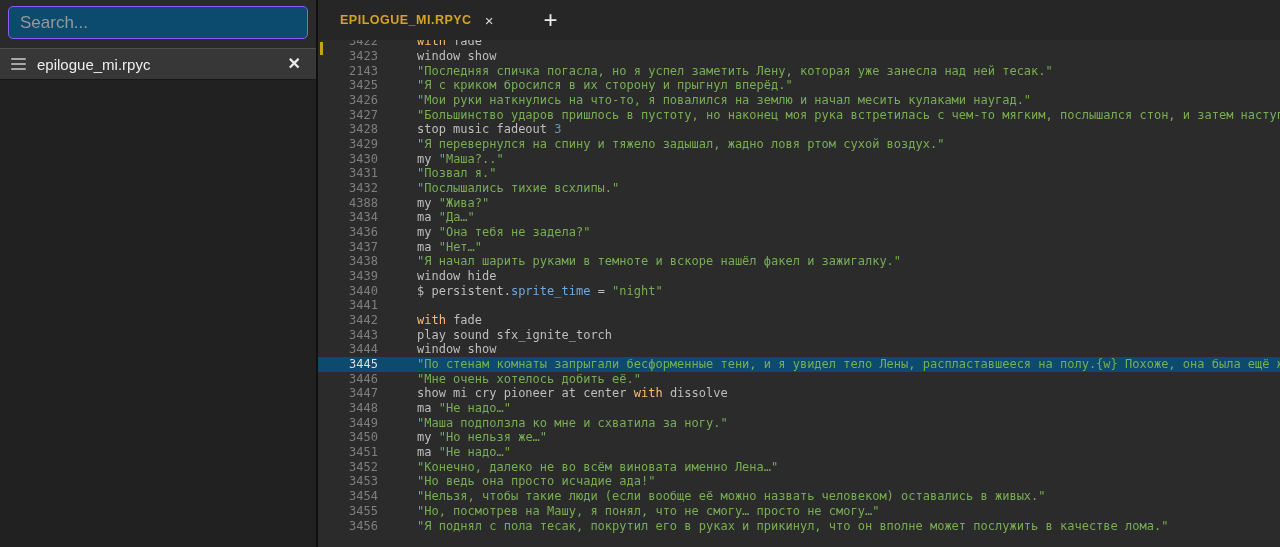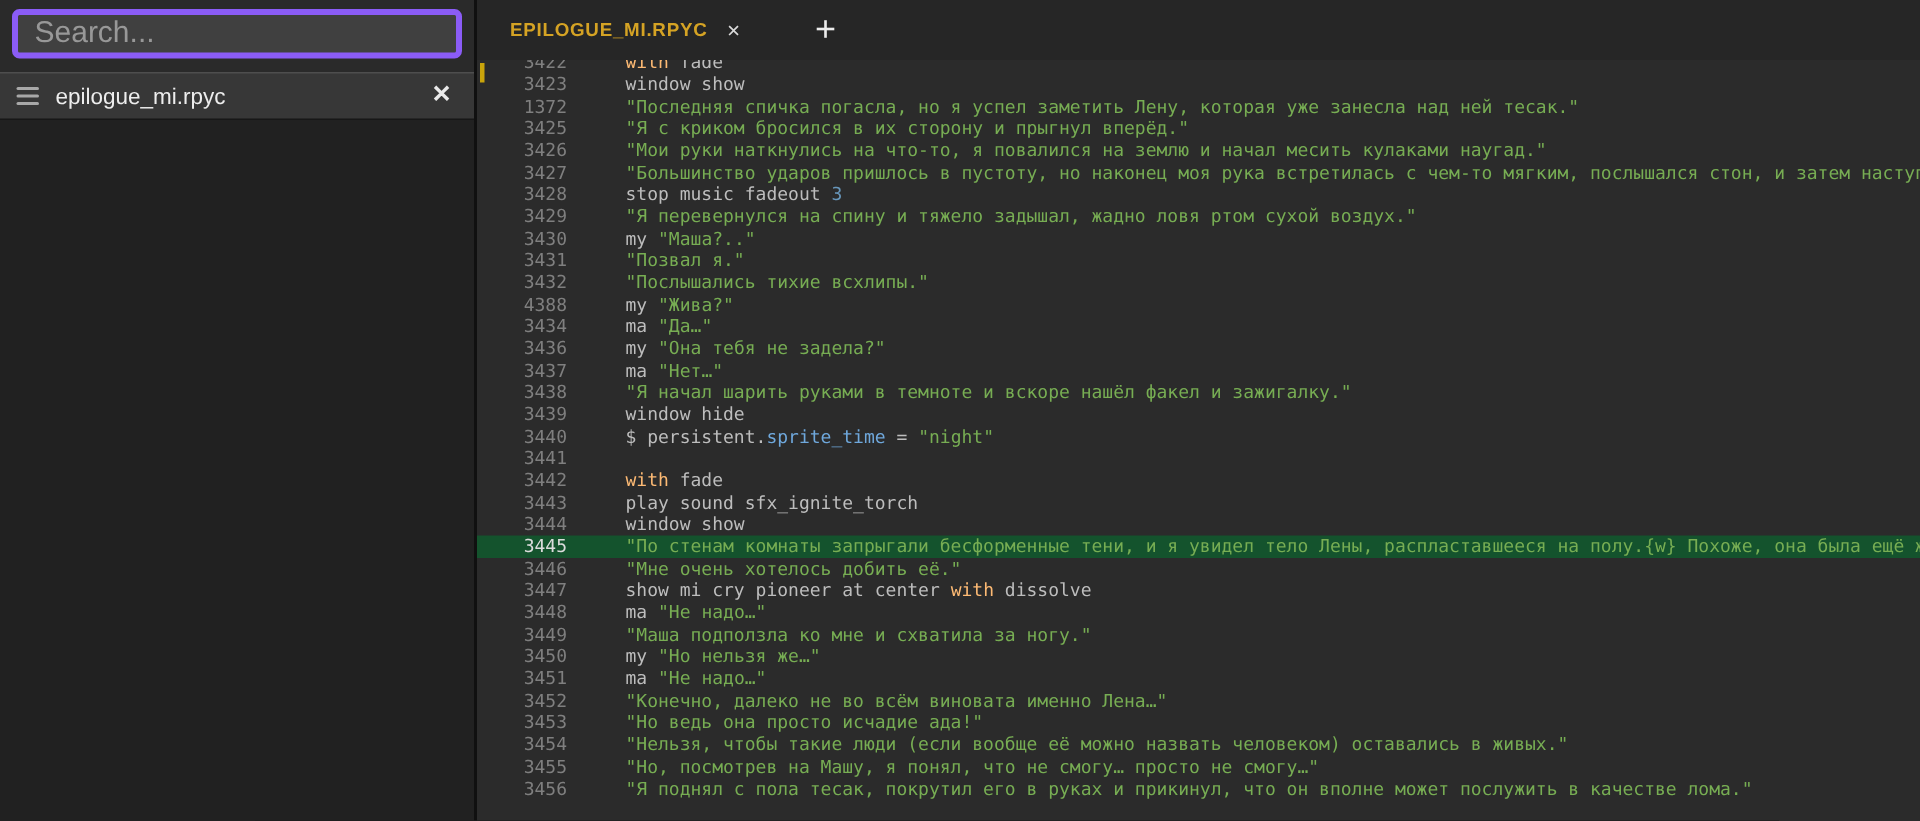--- a/index.html
+++ b/index.html
@@ -5,22 +5,22 @@
   * { margin:0; padding:0; box-sizing:border-box; }
   html,body { width:1280px; height:547px; overflow:hidden; background:#1b1b1b; }
   body { font-family:"Liberation Sans", sans-serif; }
 
   .app { position:relative; width:1280px; height:547px; display:flex; }
 
   
   .sidebar { width:318px; flex:none; background:#232323; border-right:2px solid #101010; display:flex; flex-direction:column; }
   .search-wrap { padding:6px 8px 9px 8px; background:#2a2a2a; }
   .search-input {
-    width:100%; height:33px; background:#404040; border:4px solid #8b5cf6; border-radius:5px;
-    color:#cfcfcf; font-size:20px; padding:0 11px; outline:none; font-family:"Liberation Sans",sans-serif;
+    width:100%; height:33px; background:#0c4a6e; border:1px solid #8b5cf6; border-radius:5px;
+    color:#cfcfcf; font-size:17px; padding:0 11px; outline:none; font-family:"Liberation Sans",sans-serif;
   }
   .search-input::placeholder { color:#989898; }
   .file-row {
     height:32px; background:#373737; border-top:1px solid #4e4e4e; border-bottom:1px solid #171717;
     display:flex; align-items:center; padding:0 11px; gap:11px; cursor:pointer;
   }
   .menu-icon { width:15px; display:flex; flex-direction:column; gap:3px; flex:none; }
   .menu-icon i { display:block; height:2px; background:#a8a8a8; border-radius:1px; }
   .file-name { flex:1; color:#ededed; font-size:15px; white-space:nowrap; overflow:hidden; }
   .file-close { color:#eaeaea; font-size:16px; font-weight:bold; line-height:1; padding:2px 4px; cursor:pointer; }
@@ -37,21 +37,21 @@
   
   .editor { flex:1; position:relative; overflow:hidden; background:#2b2b2b;
             font-family:"DejaVu Sans Mono", monospace; font-size:12px; }
   .scroll-mark { position:absolute; left:2px; top:2px; width:3px; height:13px; background:#c9a40b; }
   .code-area { position:absolute; left:0; top:0; right:0; }
   .line { display:flex; height:14.68px; line-height:14.68px; white-space:pre; }
   .line.partial { height:9px; overflow:hidden; }
   .line.partial > span { margin-top:-6px; }
   .ln { flex:none; width:60px; text-align:right; color:#7f7f7f; }
   .lc { flex:none; padding-left:39px; }
-  .line.hl { background:#14532d; }
+  .line.hl { background:#0c4a6e; }
   .line.hl .ln { color:#dcdcdc; }
   .seg-p { color:#bdbdbd; }
   .seg-k { color:#fdba74; }
   .seg-s { color:#77ad53; }
   .seg-f { color:#6fa8dc; }
   .seg-n { color:#6897bb; }
 </style>
 </head>
 <body>
 
@@ -80,21 +80,21 @@
         <span class="tab-close">×</span>
       </div>
       <button class="new-tab">+</button>
     </div>
 
     <div class="editor">
       <div class="scroll-mark"></div>
       <div class="code-area">
           <div class="line partial"><span class="ln">3422</span><span class="lc"><span class="seg-k">with</span><span class="seg-p"> fade</span></span></div>
           <div class="line"><span class="ln">3423</span><span class="lc"><span class="seg-p">window show</span></span></div>
-          <div class="line"><span class="ln">1372</span><span class="lc"><span class="seg-s">"Последняя спичка погасла, но я успел заметить Лену, которая уже занесла над ней тесак."</span></span></div>
+          <div class="line"><span class="ln">2143</span><span class="lc"><span class="seg-s">"Последняя спичка погасла, но я успел заметить Лену, которая уже занесла над ней тесак."</span></span></div>
           <div class="line"><span class="ln">3425</span><span class="lc"><span class="seg-s">"Я с криком бросился в их сторону и прыгнул вперёд."</span></span></div>
           <div class="line"><span class="ln">3426</span><span class="lc"><span class="seg-s">"Мои руки наткнулись на что-то, я повалился на землю и начал месить кулаками наугад."</span></span></div>
           <div class="line"><span class="ln">3427</span><span class="lc"><span class="seg-s">"Большинство ударов пришлось в пустоту, но наконец моя рука встретилась с чем-то мягким, послышался стон, и затем наступила полная тишина."</span></span></div>
           <div class="line"><span class="ln">3428</span><span class="lc"><span class="seg-p">stop music fadeout </span><span class="seg-n">3</span></span></div>
           <div class="line"><span class="ln">3429</span><span class="lc"><span class="seg-s">"Я перевернулся на спину и тяжело задышал, жадно ловя ртом сухой воздух."</span></span></div>
           <div class="line"><span class="ln">3430</span><span class="lc"><span class="seg-p">my </span><span class="seg-s">"Маша?.."</span></span></div>
           <div class="line"><span class="ln">3431</span><span class="lc"><span class="seg-s">"Позвал я."</span></span></div>
           <div class="line"><span class="ln">3432</span><span class="lc"><span class="seg-s">"Послышались тихие всхлипы."</span></span></div>
           <div class="line"><span class="ln">4388</span><span class="lc"><span class="seg-p">my </span><span class="seg-s">"Жива?"</span></span></div>
           <div class="line"><span class="ln">3434</span><span class="lc"><span class="seg-p">ma </span><span class="seg-s">"Да…"</span></span></div>

